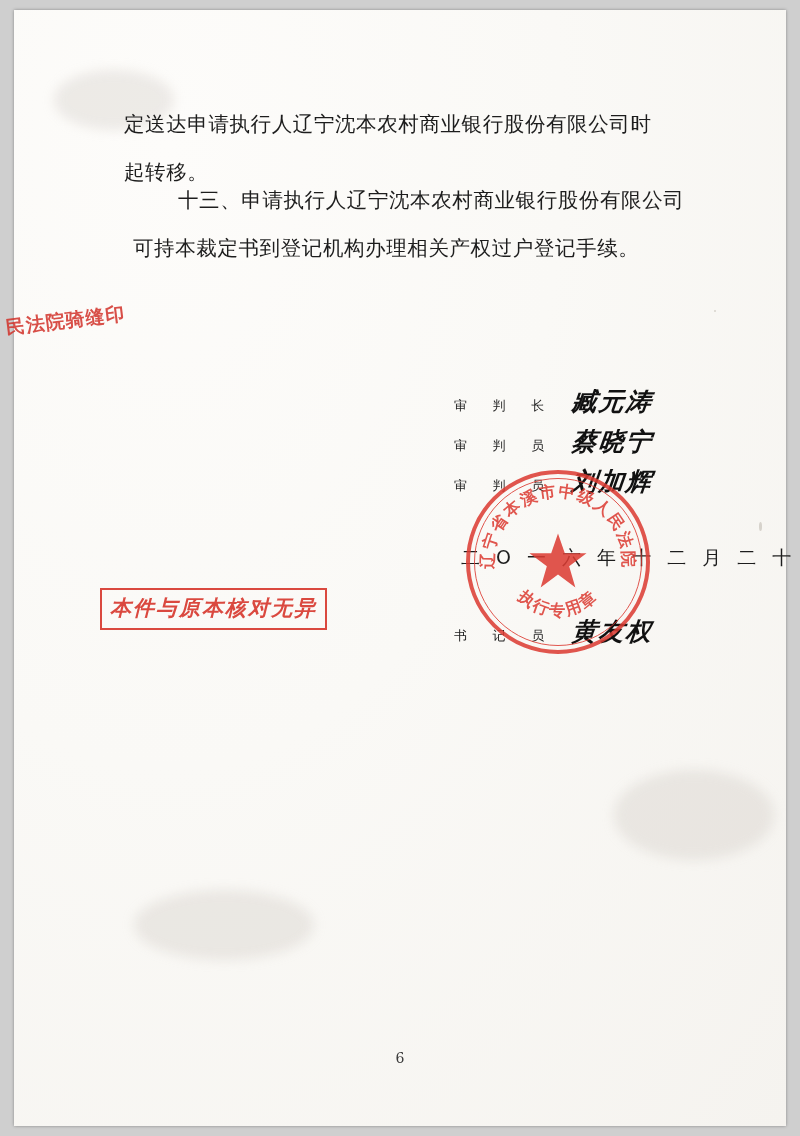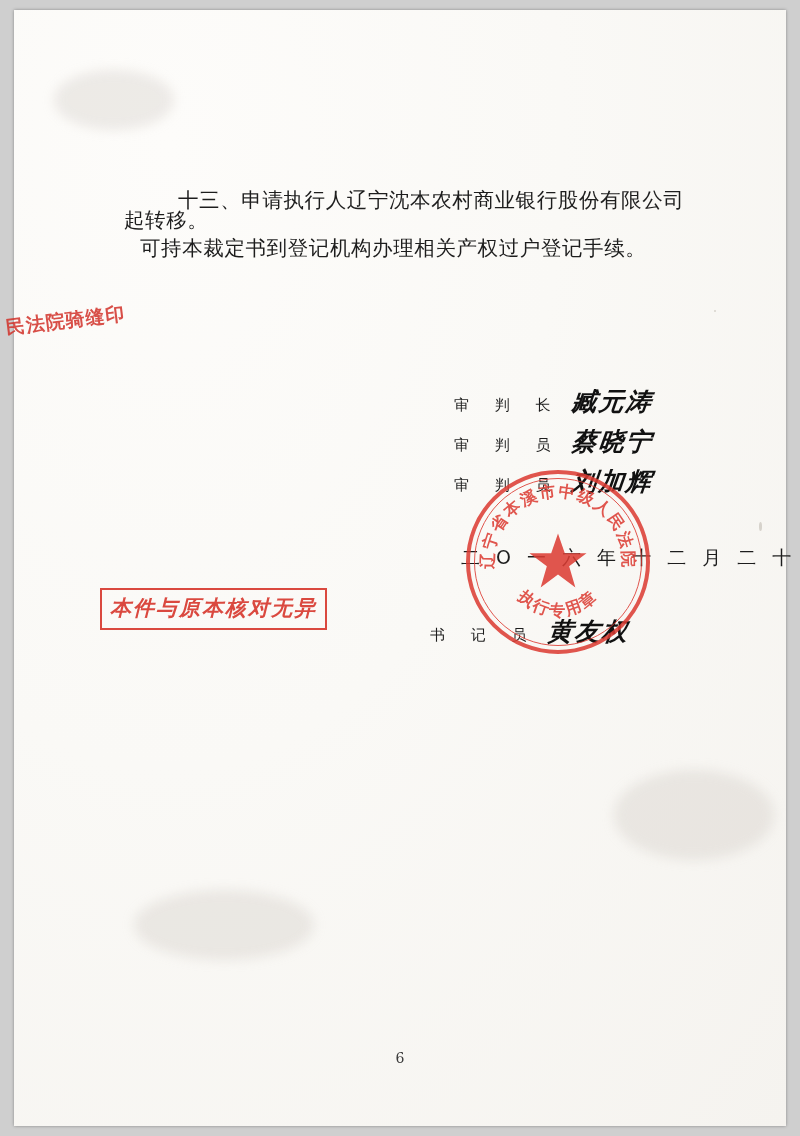--- a/index.html
+++ b/index.html
@@ -47,52 +47,52 @@
     color: #1d1d1d;
     font-family: "DejaVu Sans", sans-serif;
     font-size: 20.5px;
     letter-spacing: 0.6px;
     line-height: 1.0;
     white-space: nowrap;
   }
 
   
   #line1 { left: 110px; top: 104px; }
-  #line2 { left: 110px; top: 152px; margin-top: 48px; }
+  #line2 { left: 110px; top: 152px; }
   #line3 { left: 146px; top: 180px; margin-left: 18px; }
-  #line4 { left: 126px; top: 228px; }
+  #line4 { left: 119px; top: 228px; }
 
   
   .sig-row {
     position: absolute;
     display: flex;
     align-items: baseline;
     white-space: nowrap;
   }
   .sig-label {
-    font-family: Liberation Serif, serif;
-    font-size: 15px;
+    font-family: Liberation Sans, sans-serif;
+    font-size: 13px;
     color: #1d1d1d;
     letter-spacing: 11px;
     width: 118px;
     display: inline-block;
   }
   .sig-name {
     font-family: "DejaVu Serif", serif;
     font-size: 25px;
     color: #111;
     font-weight: bold;
     font-style: italic;
     letter-spacing: 2px;
     transform: skewX(-6deg);
   }
   #sig1 { left: 440px; top: 375px; }
   #sig2 { left: 440px; top: 415px; }
   #sig3 { left: 440px; top: 455px; }
-  #sig4 { left: 416px; top: 605px; }
+  #sig4 { left: 440px; top: 605px; }
 
   #date-row {
     position: absolute;
     left: 447px;
     top: 535px;
     font-family: "DejaVu Sans", sans-serif;
     font-size: 19px;
     color: #1d1d1d;
     letter-spacing: 5px;
     white-space: nowrap;
@@ -196,20 +196,21 @@
 
 <div id="page">
   <div id="sheet">
 
     <div class="blotch" style="left:40px; top:60px; width:120px; height:60px;"></div>
     <div class="blotch" style="left:600px; top:760px; width:160px; height:90px;"></div>
     <div class="blotch" style="left:120px; top:880px; width:180px; height:70px;"></div>
     <div class="speck" style="left:745px; top:512px; width:3px; height:9px;"></div>
     <div class="speck" style="left:700px; top:300px; width:2px; height:2px;"></div>
 
+    <div class="doc-text" id="line1">定送达申请执行人辽宁沈本农村商业银行股份有限公司时</div>
     <div class="doc-text" id="line2">起转移。</div>
     <div class="doc-text" id="line3">十三、申请执行人辽宁沈本农村商业银行股份有限公司</div>
     <div class="doc-text" id="line4">可持本裁定书到登记机构办理相关产权过户登记手续。</div>
 
     <div id="edge-stamp">民法院骑缝印</div>
 
     <div class="sig-row" id="sig1">
       <span class="sig-label">审 判 长</span>
       <span class="sig-name">臧元涛</span>
     </div>

